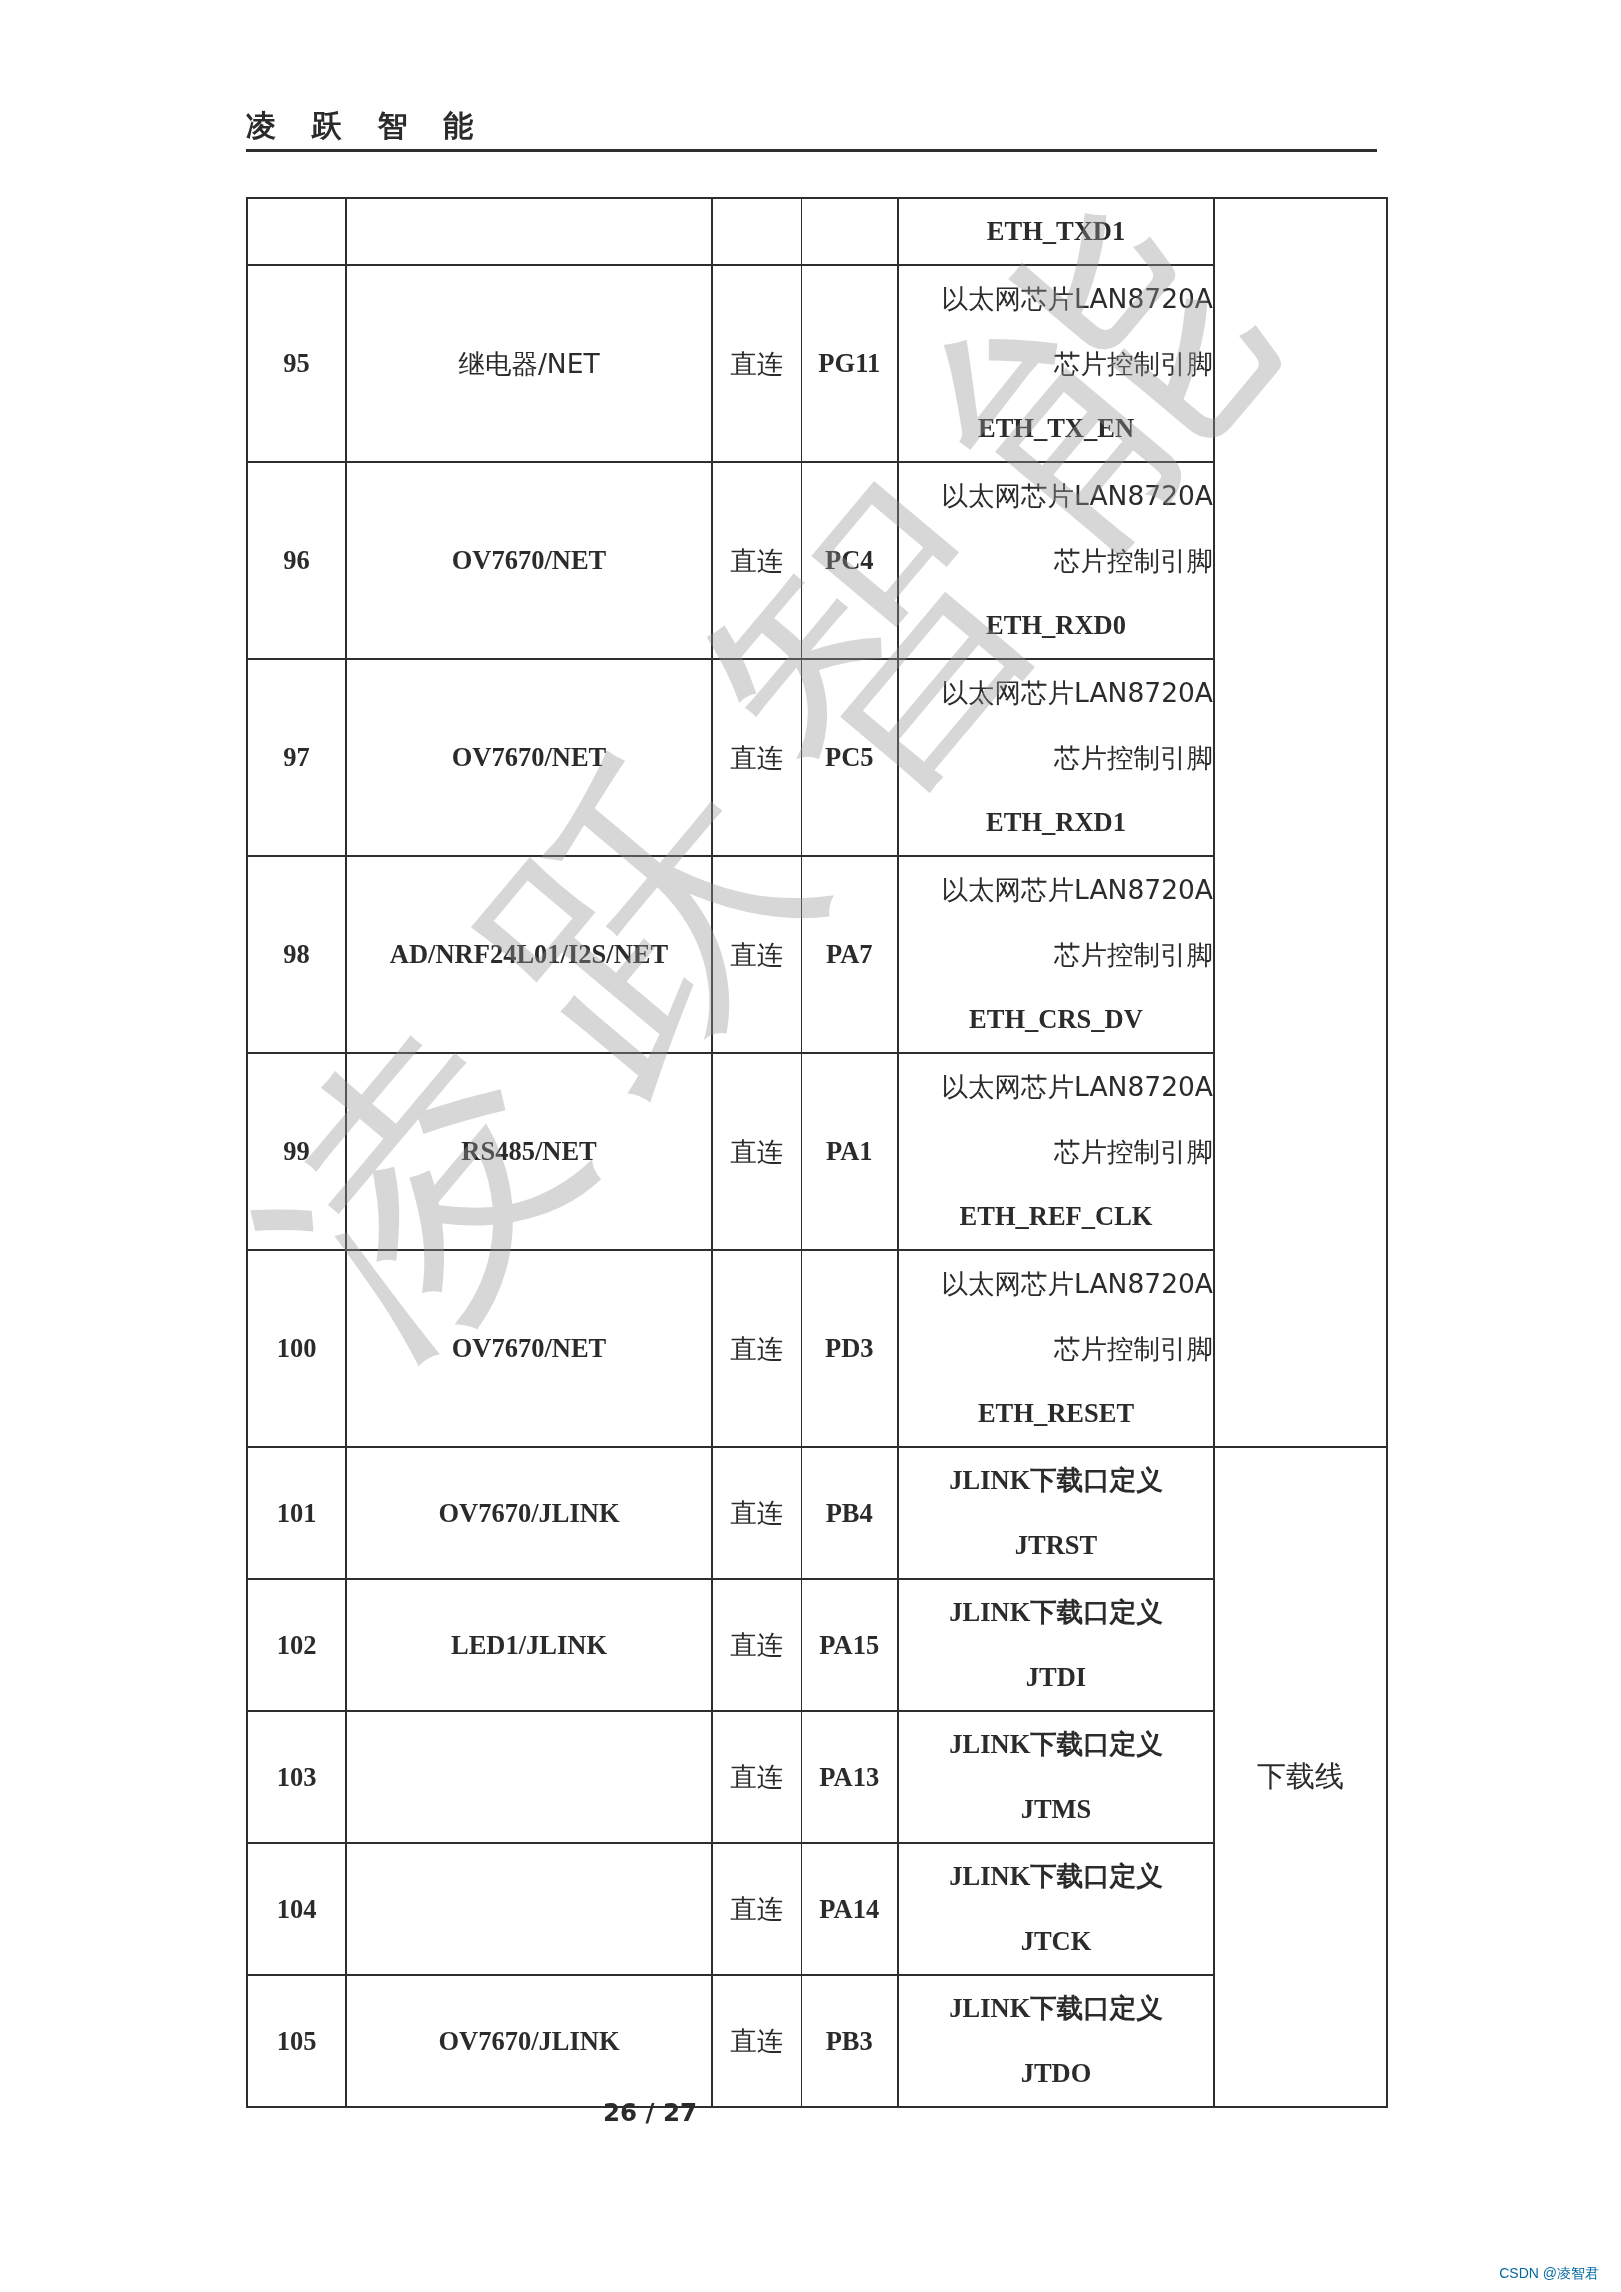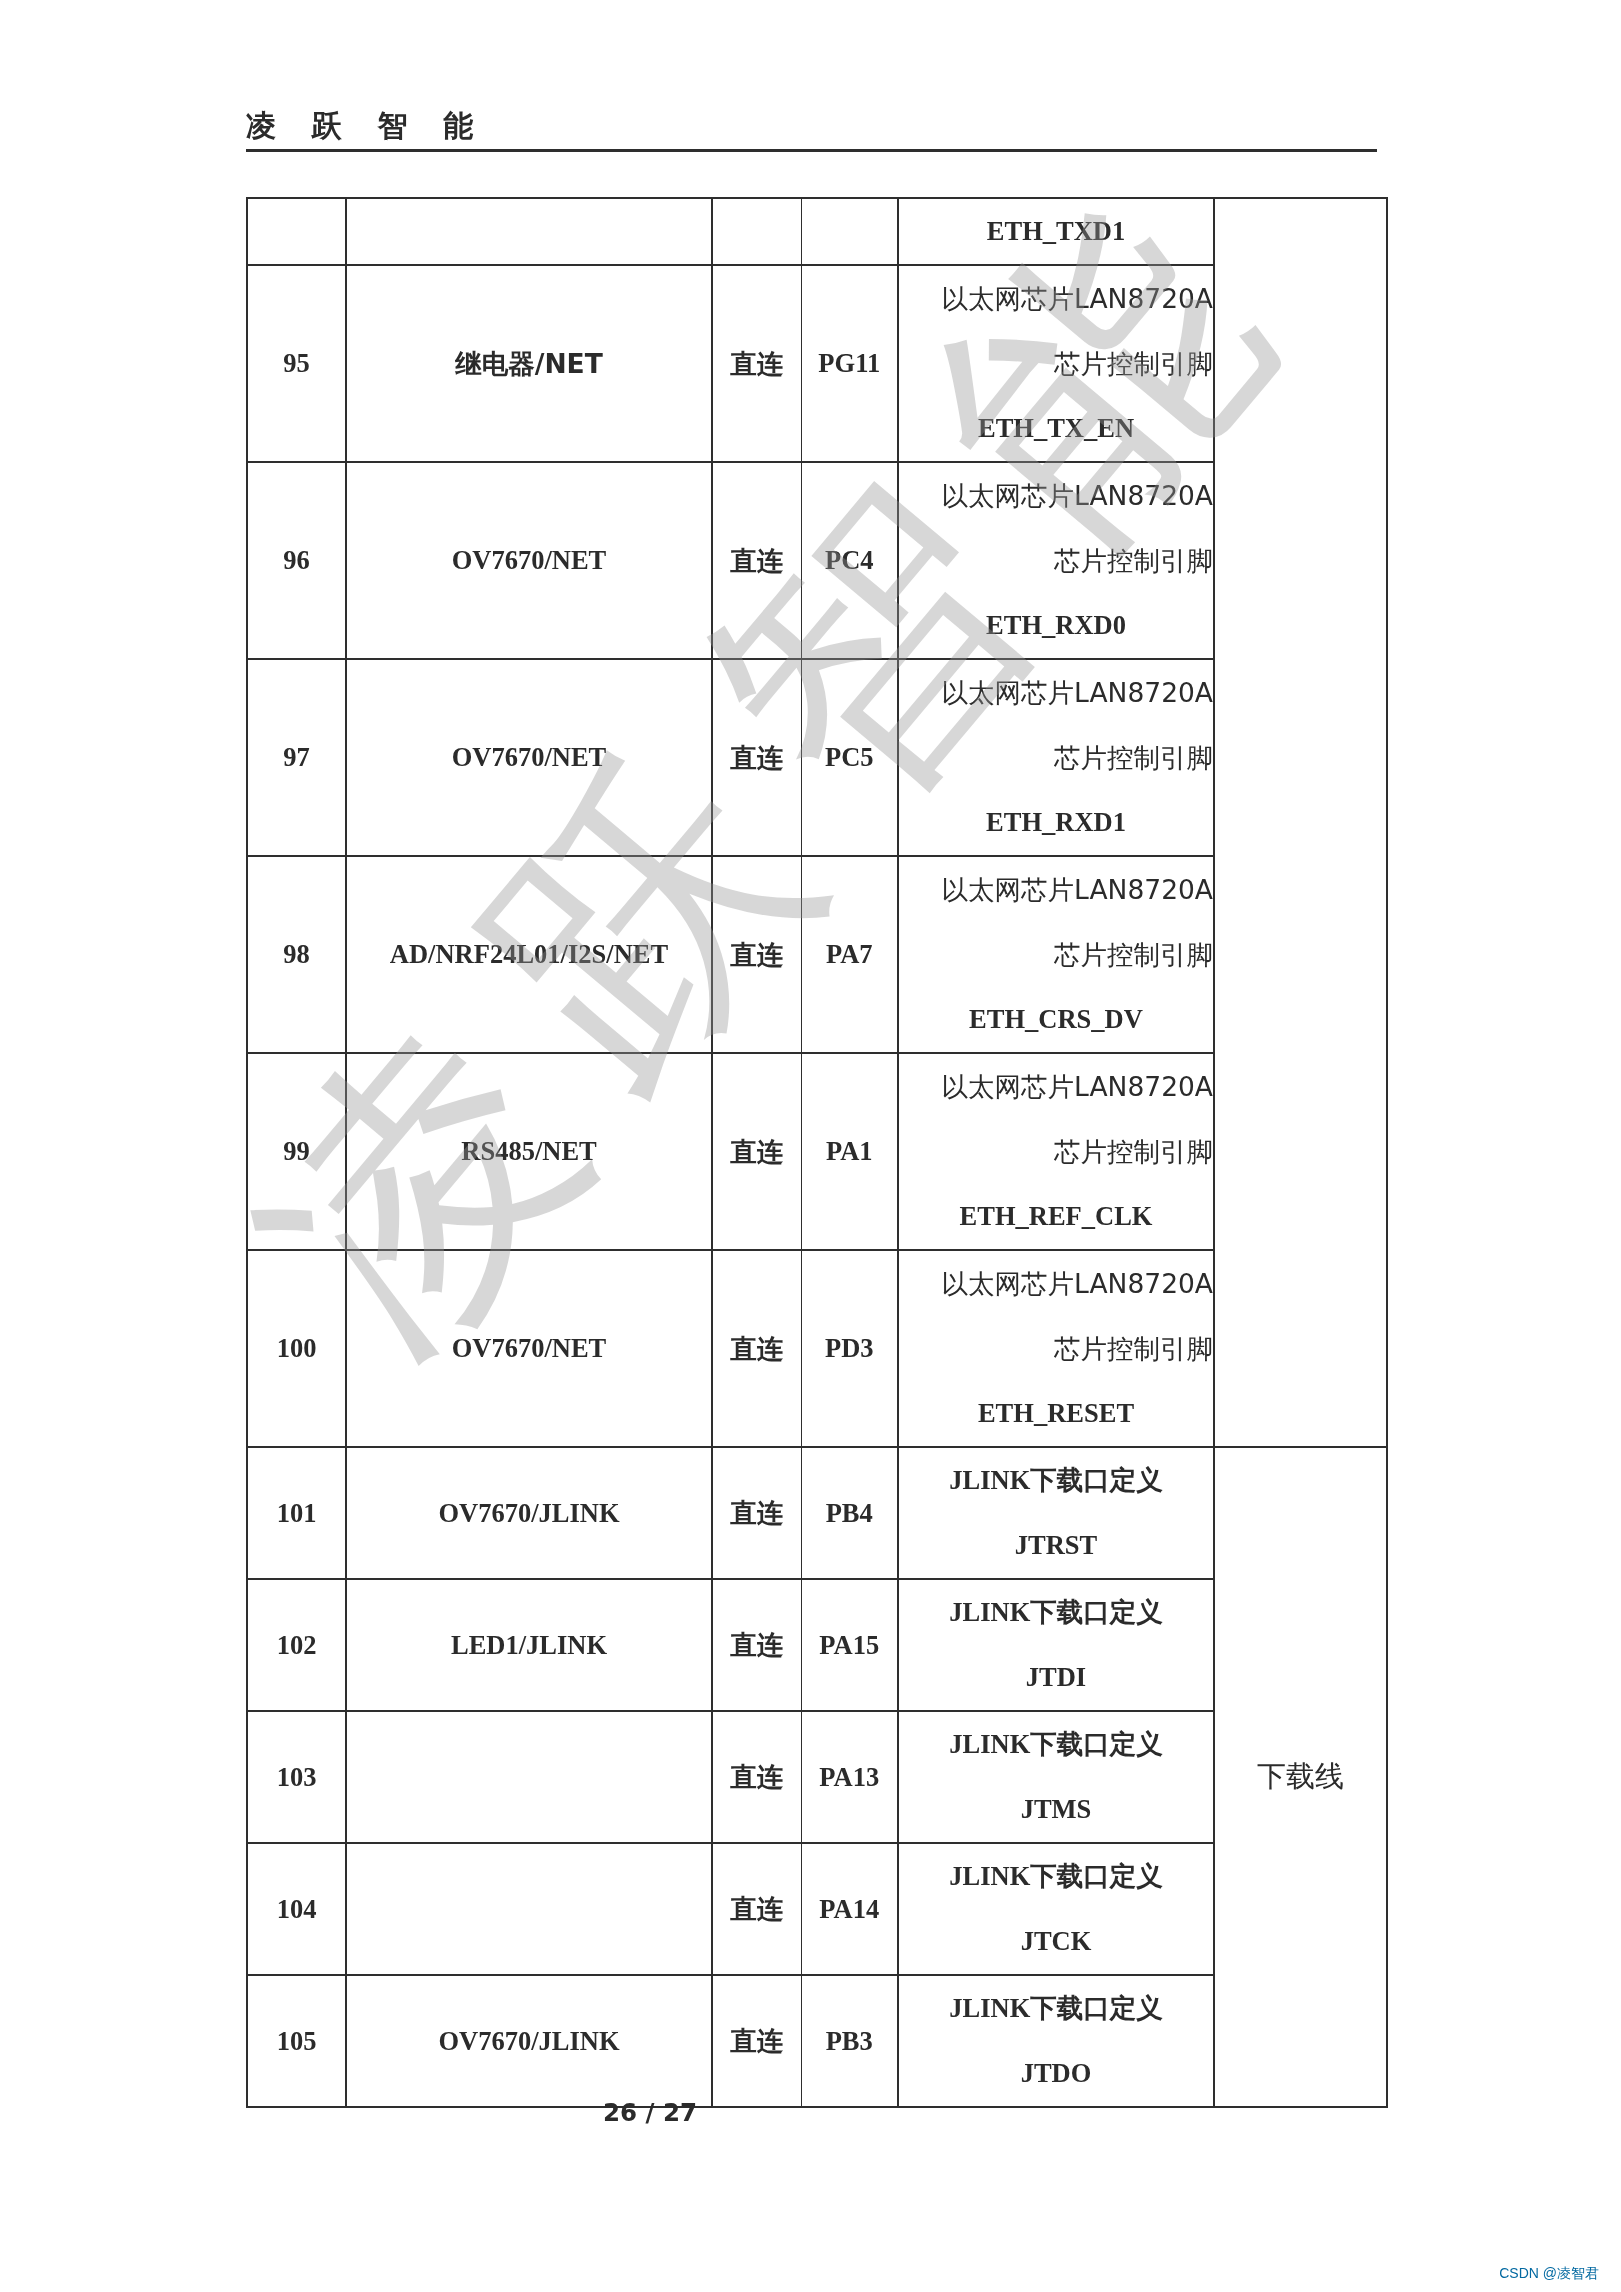--- a/index.html
+++ b/index.html
@@ -68,21 +68,21 @@
     td.thin-r { border-right-width: 1px; }
     td.desc {
       line-height: 65px;
     }
     td.desc .line {
       display: block;
       border-radius: 16px;
     }
     td.chinese {
       font-family: "DejaVu Sans", "Liberation Sans", sans-serif;
-      font-weight: bold;
+      font-weight: normal;
       font-size: 26.5px;
     }
     td.note {
       font-family: "DejaVu Sans", "Liberation Sans", sans-serif;
       font-weight: normal;
       font-size: 29px;
     }
     td.desc .cn {
       font-family: "DejaVu Sans", "Liberation Sans", sans-serif;
       font-weight: normal;

